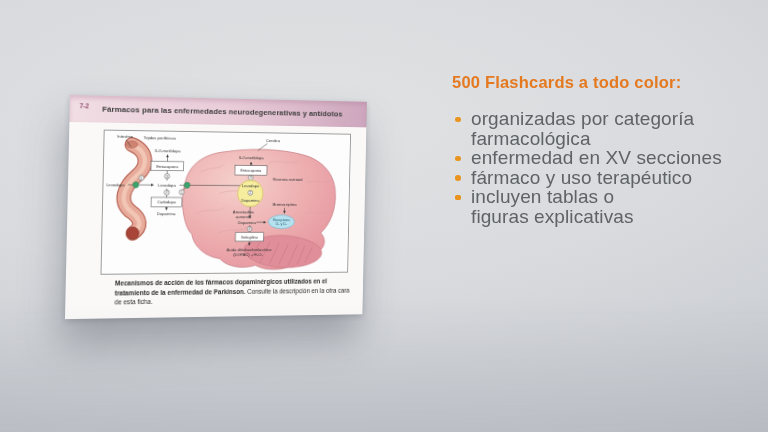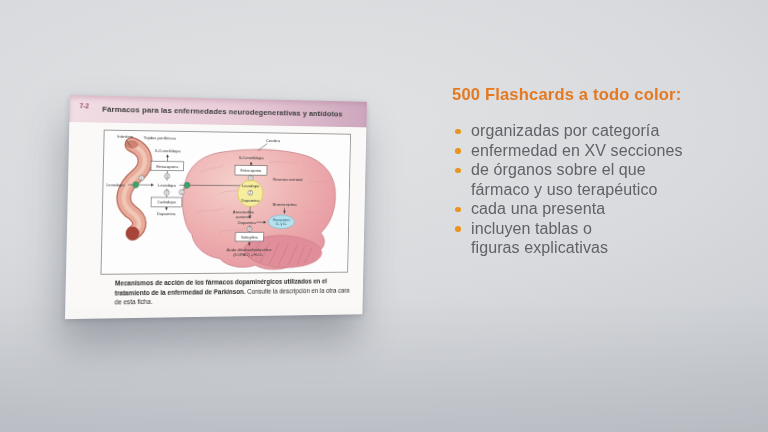--- a/index.html
+++ b/index.html
@@ -40,31 +40,31 @@
   .diagram-box svg{display:block;width:100%;height:100%;}
   .dlabel{font-family:"Liberation Sans",sans-serif;font-size:4.2px;fill:#2e2e2e;}
   .dsmall{font-family:"Liberation Sans",sans-serif;font-size:3.6px;fill:#2e2e2e;}
   .dbox{fill:#ffffff;stroke:#4a4a4a;stroke-width:0.55;}
   .dline{stroke:#3a3a3a;stroke-width:0.55;fill:none;}
   .caption{
     position:absolute;left:50px;top:184px;width:254px;margin:0;
     font-size:6.6px;line-height:1.45;color:#2a2a2a;
   }
   
-  .panel{position:absolute;left:452px;top:84px;width:305px;}
+  .panel{position:absolute;left:452px;top:72px;width:305px;}
   .panel h1{
     margin:0;font-size:16.5px;font-weight:600;color:#e5791f;letter-spacing:0.2px;line-height:20px;
   }
   .panel ul{list-style:none;margin:17px 0 0 0;padding:0;}
   .panel li{position:relative;padding-left:19px;}
   .panel li::before{
     content:"";position:absolute;left:3px;top:7.5px;width:5.5px;height:5.5px;border-radius:50%;
     background:#e8941f;
   }
-  .panel .ln{display:block;font-size:16px;line-height:19.5px;color:#5f6366;letter-spacing:0.1px;}
+  .panel .ln{display:block;font-size:19px;line-height:19.5px;color:#5f6366;letter-spacing:0.1px;}
 </style>
 </head>
 <body>
 
 <div class="stage">
 
   <div class="card-wrap">
     <div class="card-header">
       <span class="card-num">7-2</span>
       <span class="card-title">Fármacos para las enfermedades neurodegenerativas y antídotos</span>
@@ -187,30 +187,29 @@
     </div>
 
     <p class="caption"><b>Mecanismos de acción de los fármacos dopaminérgicos utilizados en el tratamiento de la enfermedad de Parkinson.</b><span> Consulte la descripción en la otra cara de esta ficha.</span></p>
   </div>
 
   <div class="panel">
     <h1>500 Flashcards a todo color:</h1>
     <ul>
       <li>
         <span class="ln">organizadas por categoría</span>
+        <span class="ln">farmacológica</span>
       </li>
       <li>
         <span class="ln">enfermedad en XV secciones</span>
       </li>
       <li>
-        <span class="ln">de órganos sobre el que</span>
         <span class="ln">fármaco y uso terapéutico</span>
       </li>
       <li>
-        <span class="ln">cada una presenta</span>
       </li>
       <li>
         <span class="ln">incluyen tablas o</span>
         <span class="ln">figuras explicativas</span>
       </li>
     </ul>
   </div>
 
 </div>
 

